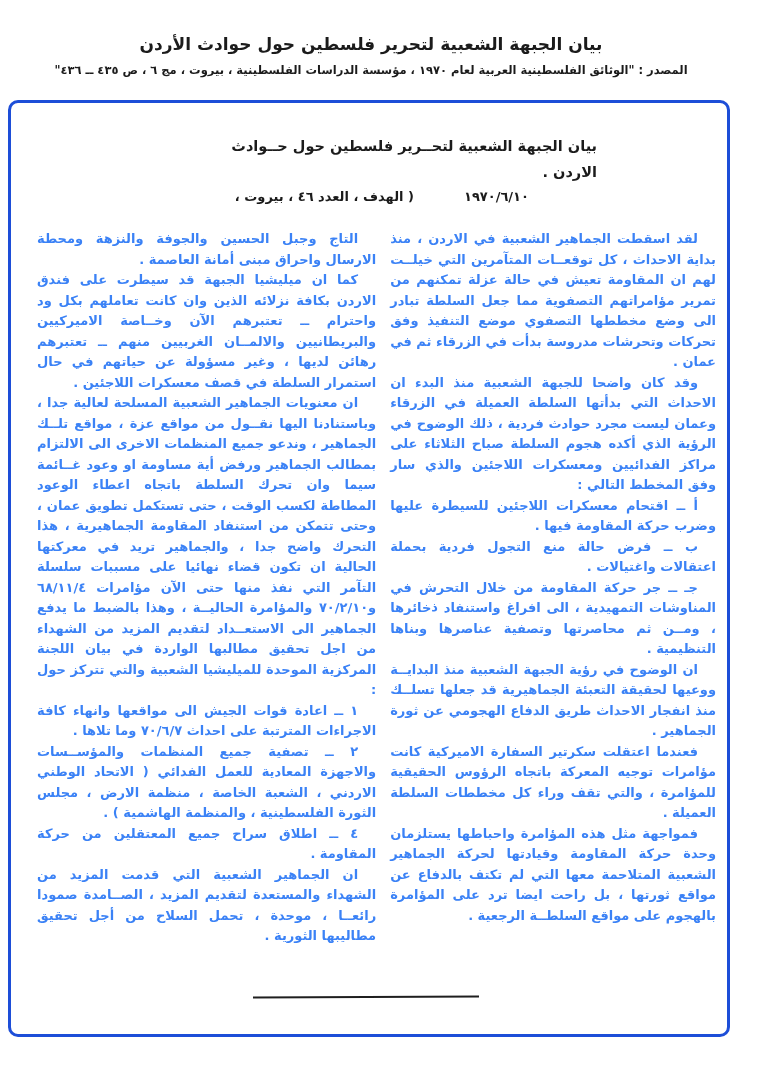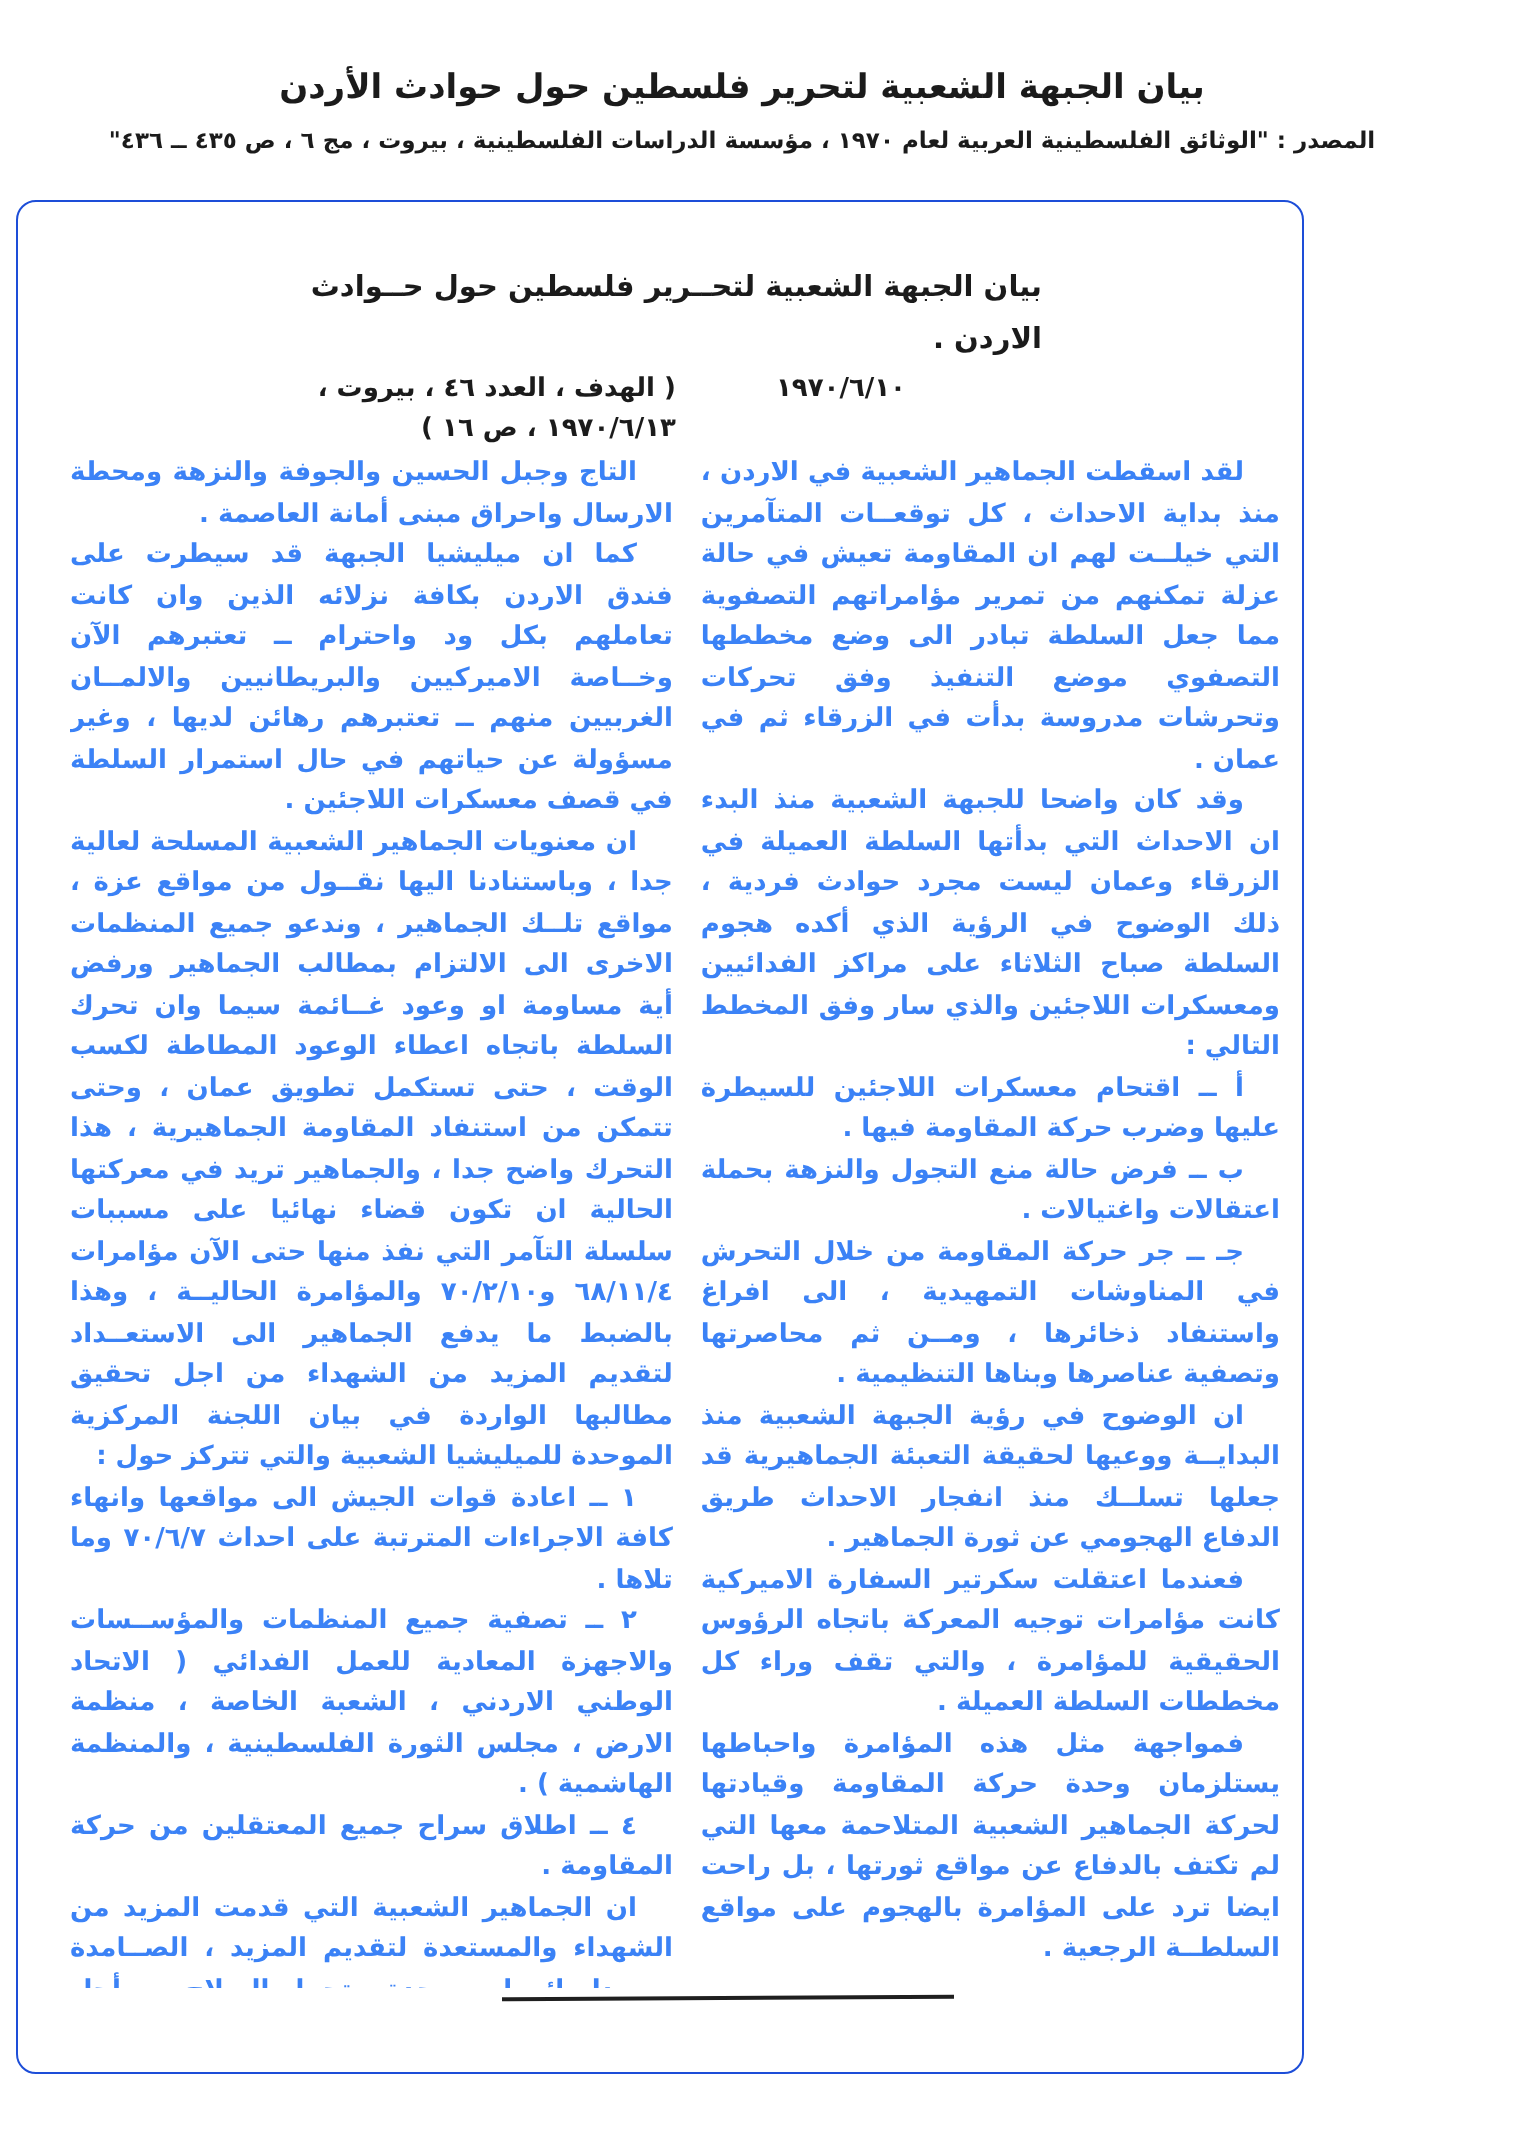--- a/index.html
+++ b/index.html
@@ -24,22 +24,22 @@
   }
   .page-header .source-line {
     margin-top:9px;
     font-size:11.5px; font-weight:bold;
   }
 
   
   .green-frame {
     position:absolute;
     left:8px; top:100px;
-    width:644px; height:937px;
-    border:1px solid #1d4ed8;
+    width:722px; height:937px;
+    border:3px solid #1d4ed8;
     border-radius:10px;
     background:#ffffff;
   }
 
   
   .doc-title {
     position:absolute; top:30px; right:130px;
     width:382px;
     direction:rtl; text-align:right;
     font-size:14.5px; font-weight:bold;
@@ -95,30 +95,29 @@
 
     <div class="doc-title">
       <div>بيان الجبهة الشعبية لتحــرير فلسطين حول حــوادث</div>
       <div>الاردن .</div>
     </div>
 
     <div class="doc-meta">
       <div class="meta-date">١٩٧٠/٦/١٠</div>
       <div class="meta-citation">
         <div>( الهدف ، العدد ٤٦ ، بيروت ،</div>
-        <div>١٩٧٠/٦/١٣ ، ص ١٦ )</div>
       </div>
     </div>
 
     <div class="columns">
       <div class="col col-first">
         <p>لقد اسقطت الجماهير الشعبية في الاردن ، منذ بداية الاحداث ، كل توقعــات المتآمرين التي خيلــت لهم ان المقاومة تعيش في حالة عزلة تمكنهم من تمرير مؤامراتهم التصفوية مما جعل السلطة تبادر الى وضع مخططها التصفوي موضع التنفيذ وفق تحركات وتحرشات مدروسة بدأت في الزرقاء ثم في عمان .</p>
         <p>وقد كان واضحا للجبهة الشعبية منذ البدء ان الاحداث التي بدأتها السلطة العميلة في الزرقاء وعمان ليست مجرد حوادث فردية ، ذلك الوضوح في الرؤية الذي أكده هجوم السلطة صباح الثلاثاء على مراكز الفدائيين ومعسكرات اللاجئين والذي سار وفق المخطط التالي :</p>
         <p>أ ــ اقتحام معسكرات اللاجئين للسيطرة عليها وضرب حركة المقاومة فيها .</p>
-        <p>ب ــ فرض حالة منع التجول والنزهة بحملة اعتقالات واغتيالات .</p>
+        <p>ب ــ فرض حالة منع التجول فردية بحملة اعتقالات واغتيالات .</p>
         <p>جـ ــ جر حركة المقاومة من خلال التحرش في المناوشات التمهيدية ، الى افراغ واستنفاد ذخائرها ، ومــن ثم محاصرتها وتصفية عناصرها وبناها التنظيمية .</p>
         <p>ان الوضوح في رؤية الجبهة الشعبية منذ البدايــة ووعيها لحقيقة التعبئة الجماهيرية قد جعلها تسلــك منذ انفجار الاحداث طريق الدفاع الهجومي عن ثورة الجماهير .</p>
         <p>فعندما اعتقلت سكرتير السفارة الاميركية كانت مؤامرات توجيه المعركة باتجاه الرؤوس الحقيقية للمؤامرة ، والتي تقف وراء كل مخططات السلطة العميلة .</p>
         <p>فمواجهة مثل هذه المؤامرة واحباطها يستلزمان وحدة حركة المقاومة وقيادتها لحركة الجماهير الشعبية المتلاحمة معها التي لم تكتف بالدفاع عن مواقع ثورتها ، بل راحت ايضا ترد على المؤامرة بالهجوم على مواقع السلطــة الرجعية .</p>
 
       </div>
       <div class="col col-second">
         <p>التاج وجبل الحسين والجوفة والنزهة ومحطة الارسال واحراق مبنى أمانة العاصمة .</p>
         <p>كما ان ميليشيا الجبهة قد سيطرت على فندق الاردن بكافة نزلائه الذين وان كانت تعاملهم بكل ود واحترام ــ تعتبرهم الآن وخــاصة الاميركيين والبريطانيين والالمــان الغربيين منهم ــ تعتبرهم رهائن لديها ، وغير مسؤولة عن حياتهم في حال استمرار السلطة في قصف معسكرات اللاجئين .</p>
         <p>ان معنويات الجماهير الشعبية المسلحة لعالية جدا ، وباستنادنا اليها نقــول من مواقع عزة ، مواقع تلــك الجماهير ، وندعو جميع المنظمات الاخرى الى الالتزام بمطالب الجماهير ورفض أية مساومة او وعود غــائمة سيما وان تحرك السلطة باتجاه اعطاء الوعود المطاطة لكسب الوقت ، حتى تستكمل تطويق عمان ، وحتى تتمكن من استنفاد المقاومة الجماهيرية ، هذا التحرك واضح جدا ، والجماهير تريد في معركتها الحالية ان تكون قضاء نهائيا على مسببات سلسلة التآمر التي نفذ منها حتى الآن مؤامرات ٦٨/١١/٤ و٧٠/٢/١٠ والمؤامرة الحاليــة ، وهذا بالضبط ما يدفع الجماهير الى الاستعــداد لتقديم المزيد من الشهداء من اجل تحقيق مطالبها الواردة في بيان اللجنة المركزية الموحدة للميليشيا الشعبية والتي تتركز حول :</p>

